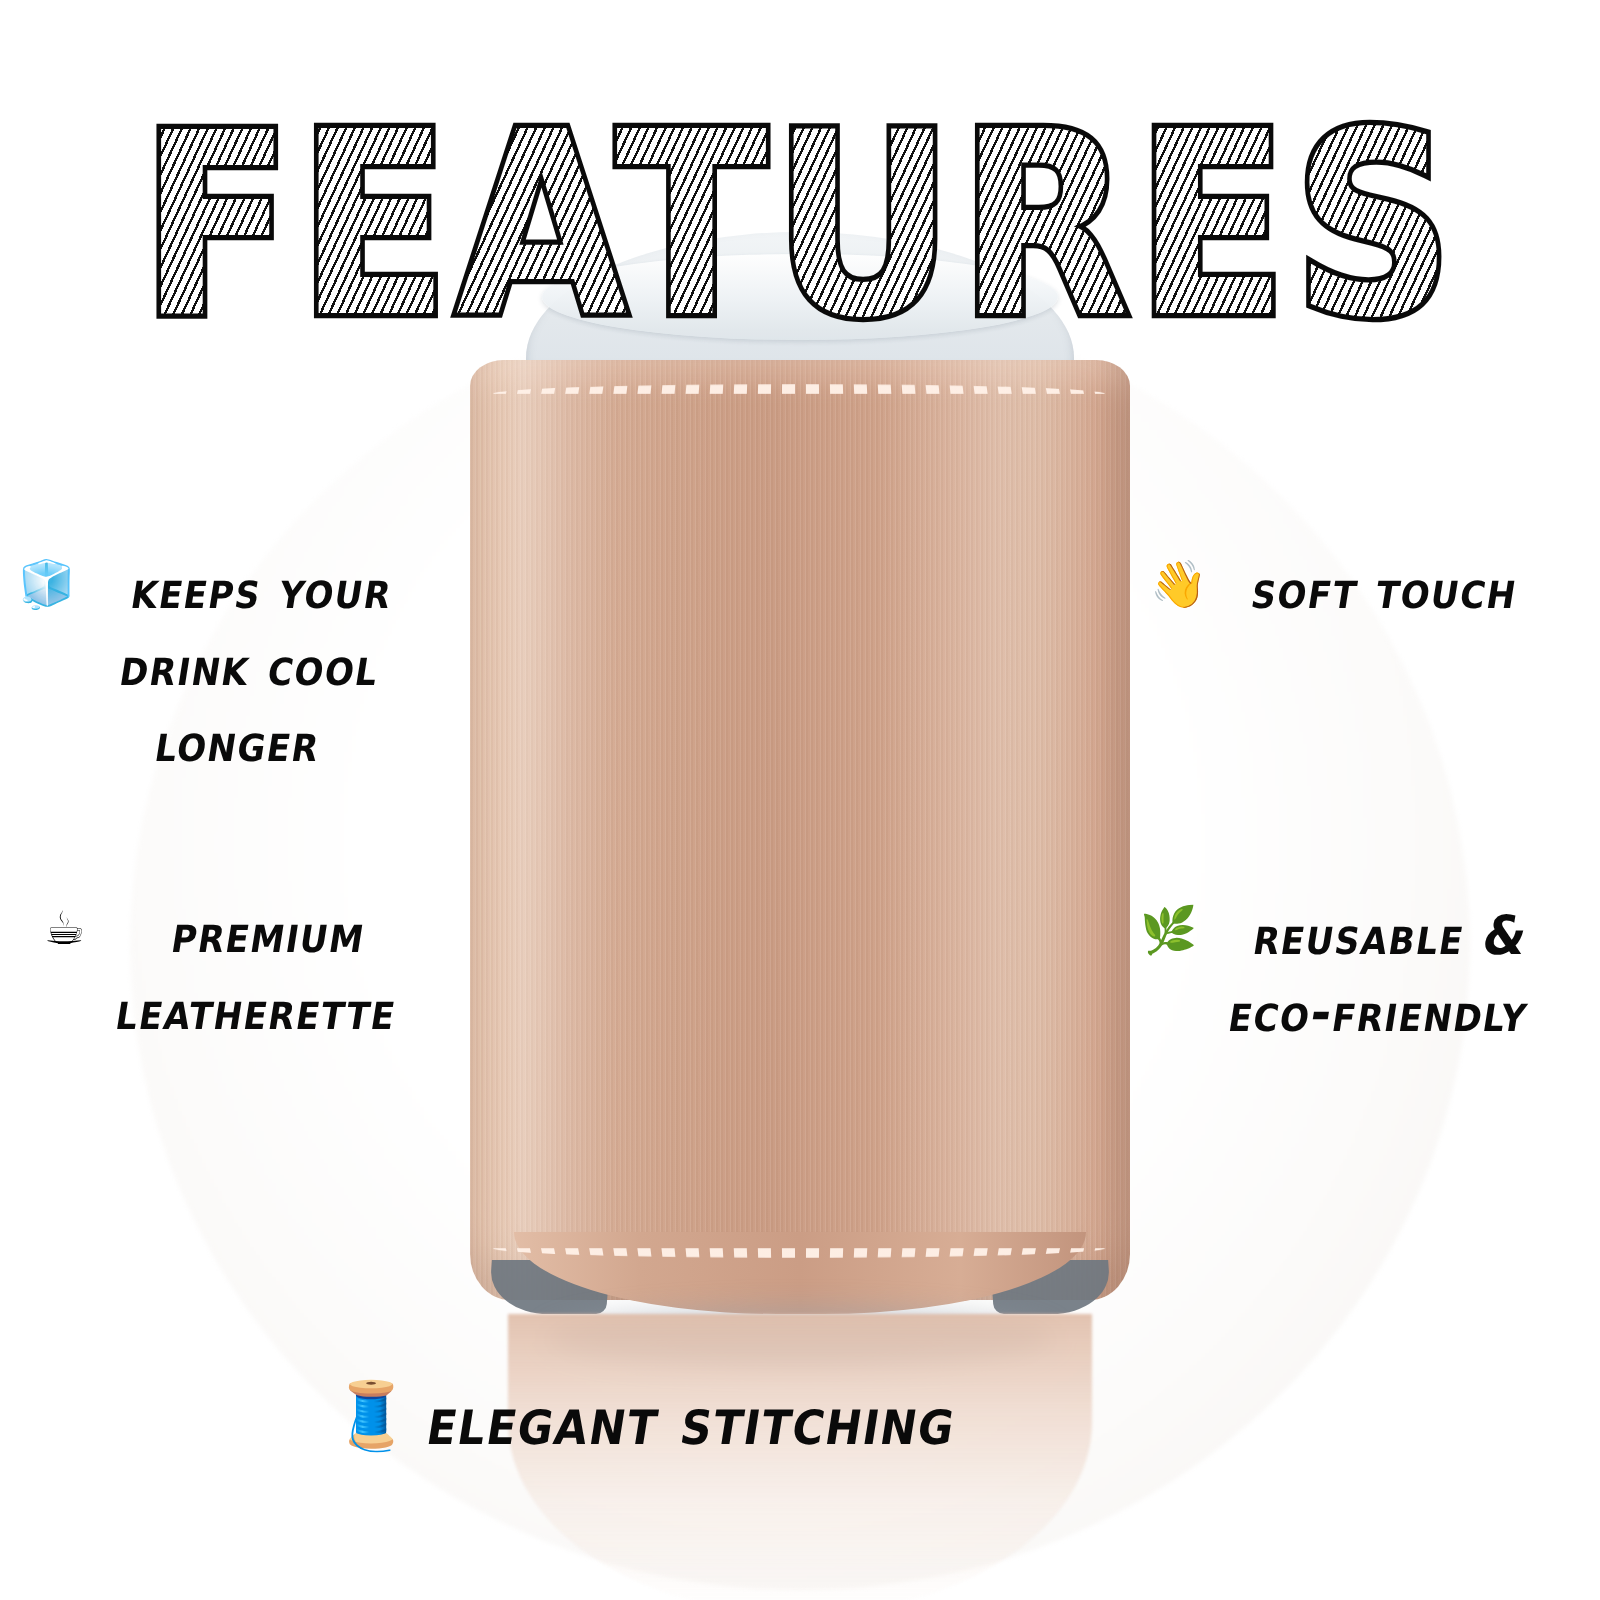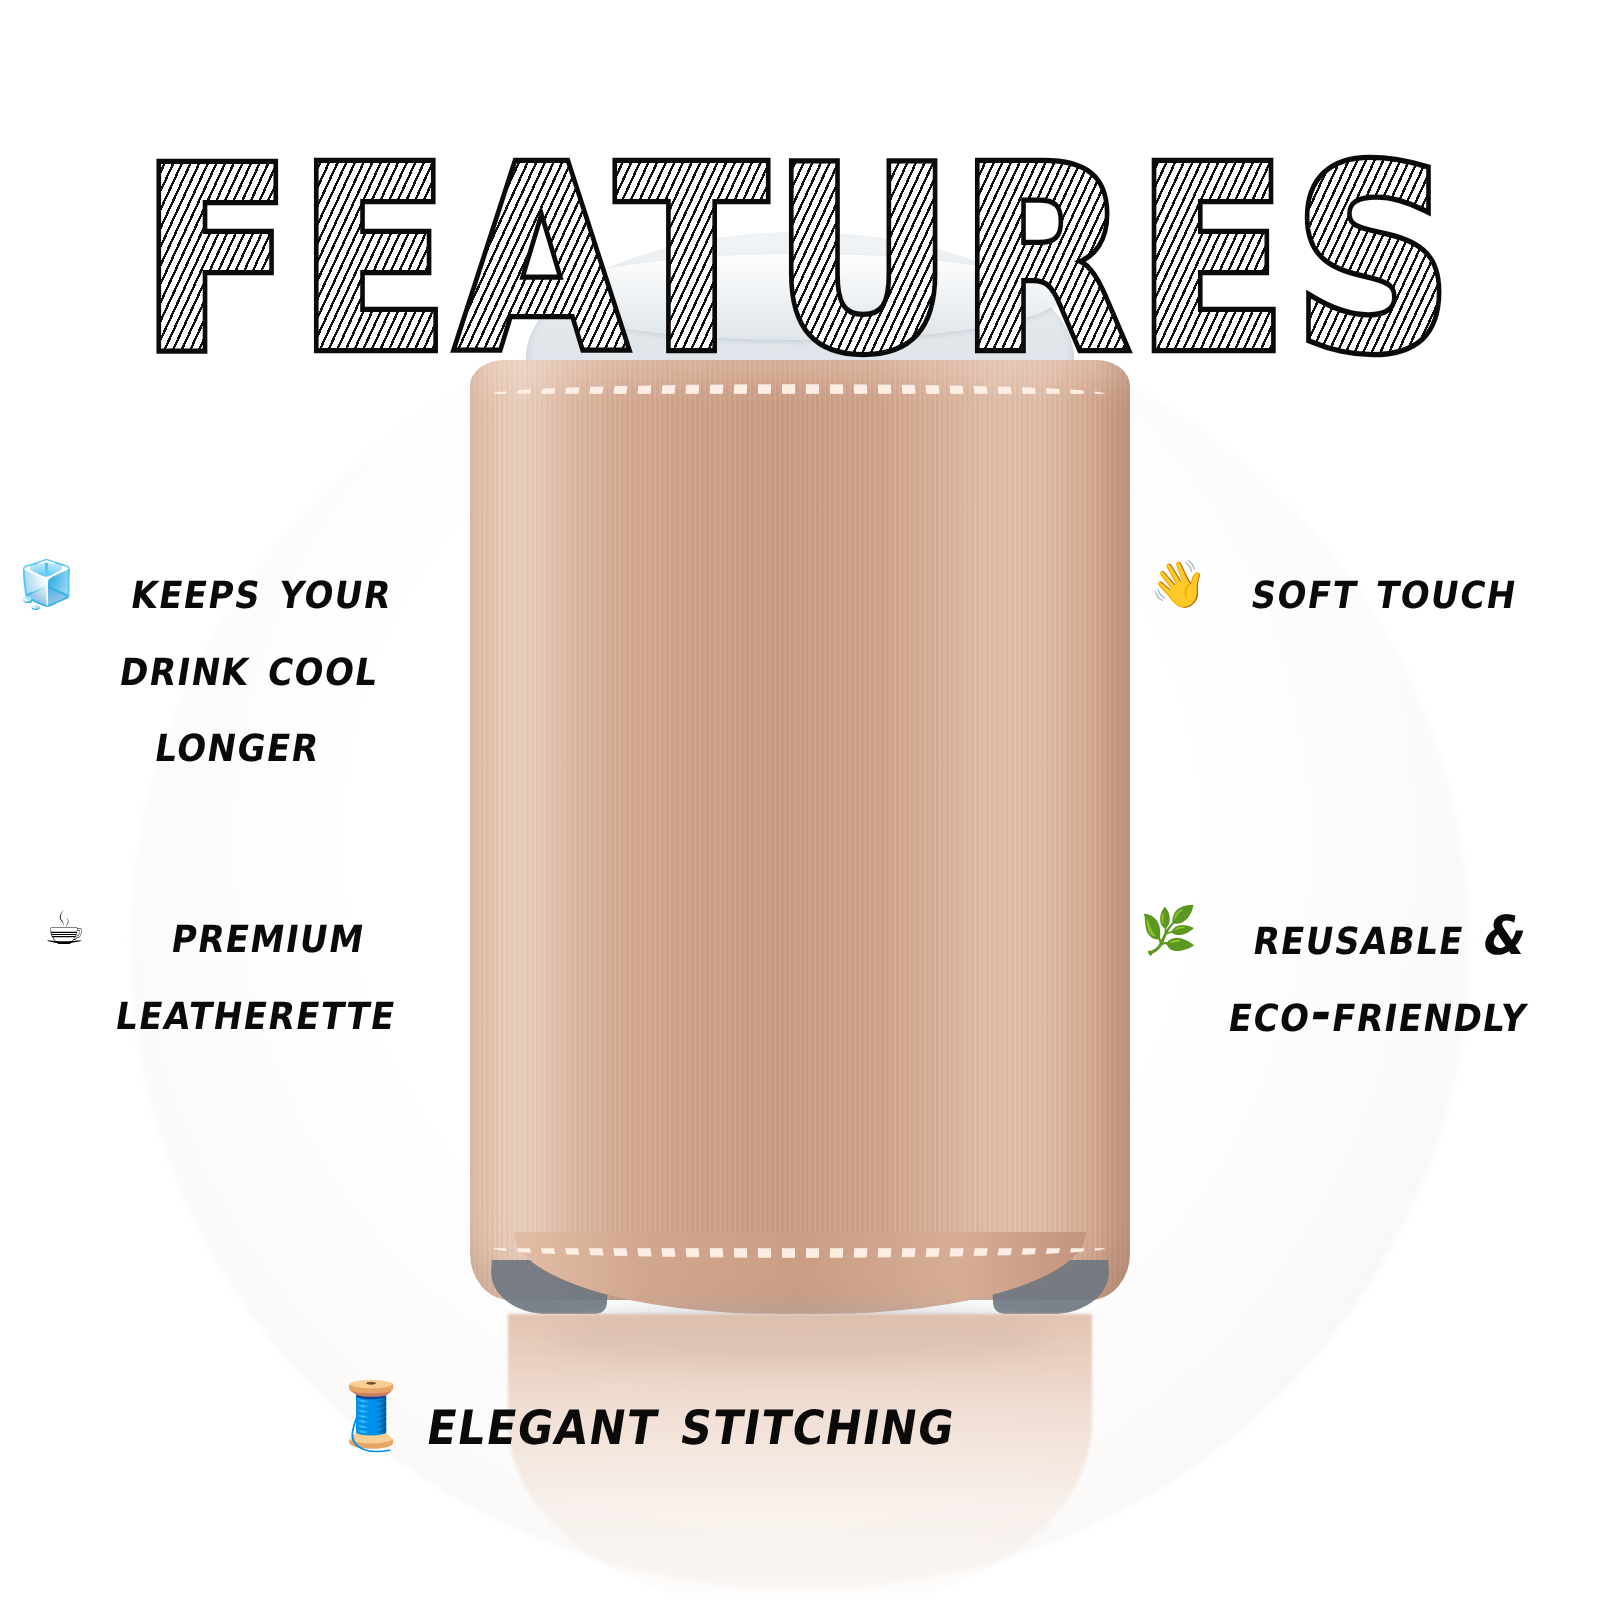--- a/index.html
+++ b/index.html
@@ -35,21 +35,21 @@
   }
 
   
   .title-wrap {
     position: absolute;
     left: 0;
     top: 118px;
     width: 1600px;
     height: 250px;
     display: flex;
-    align-items: flex-end;
+    align-items: flex-start;
     justify-content: center;
     z-index: 6;
   }
   .sketch-title {
     position: relative;
     font-family: "DejaVu Sans", sans-serif;
     font-weight: bold;
     font-size: 215px;
     line-height: 1;
     letter-spacing: 6px;

